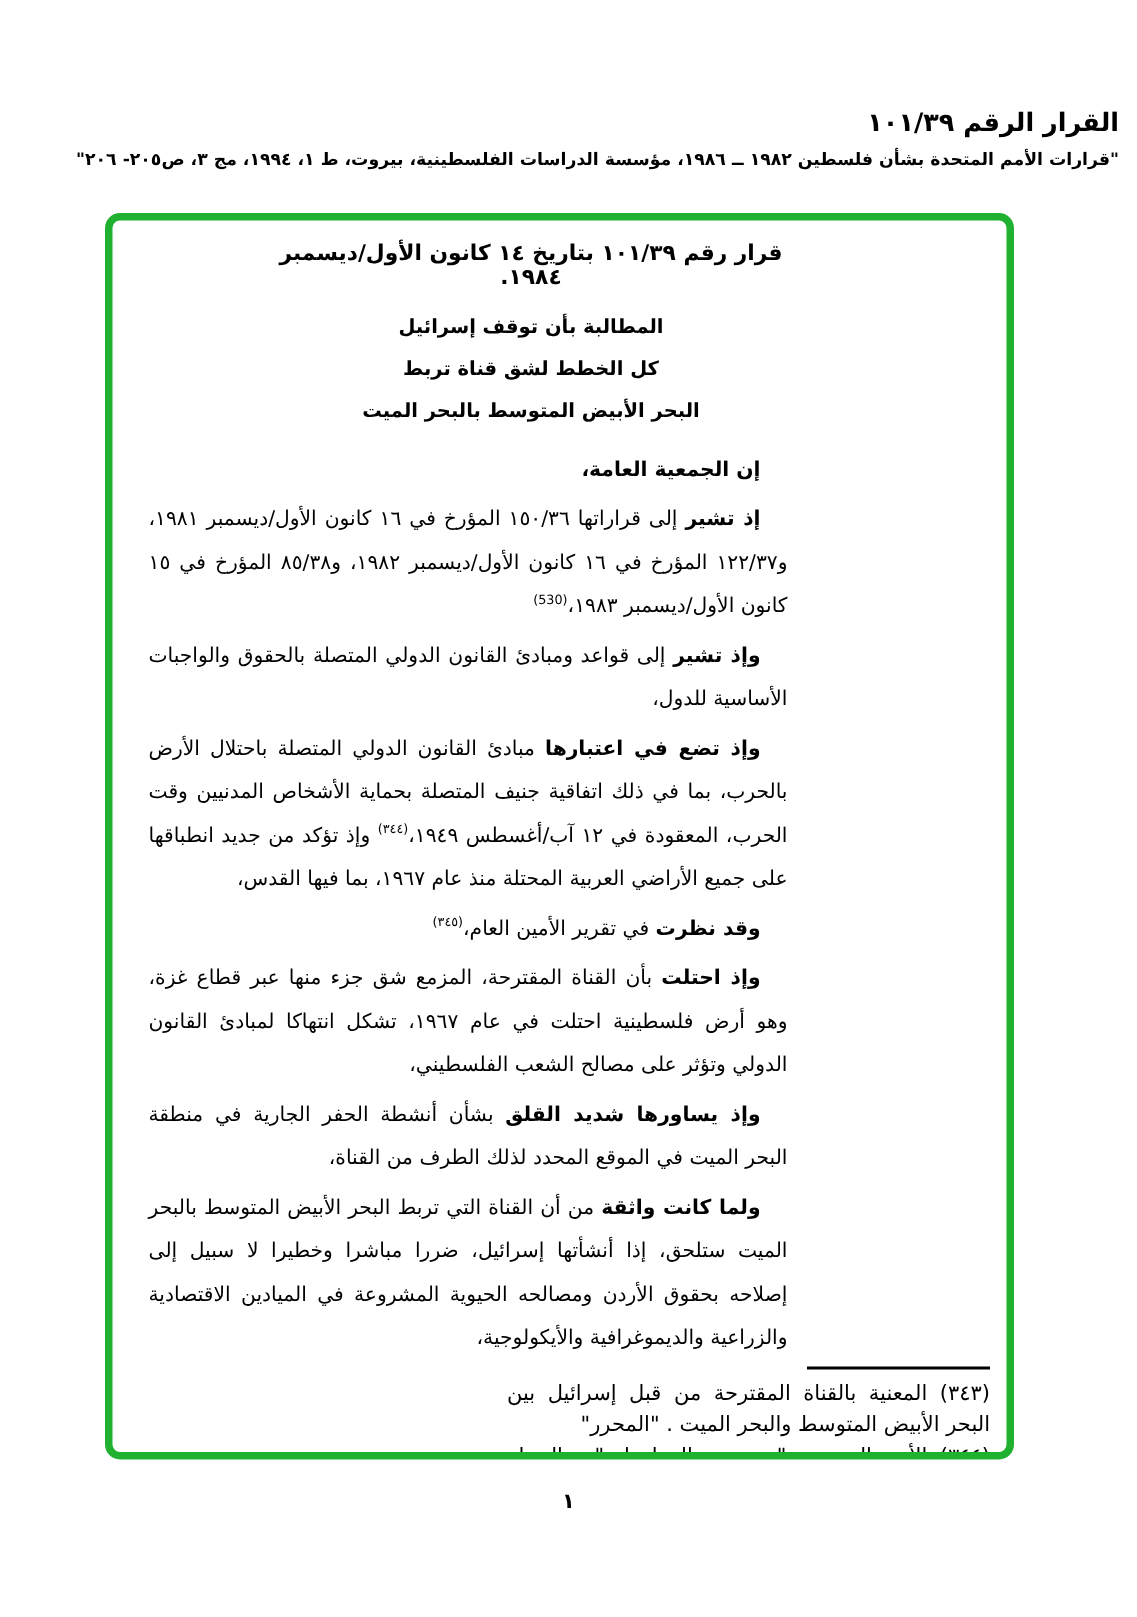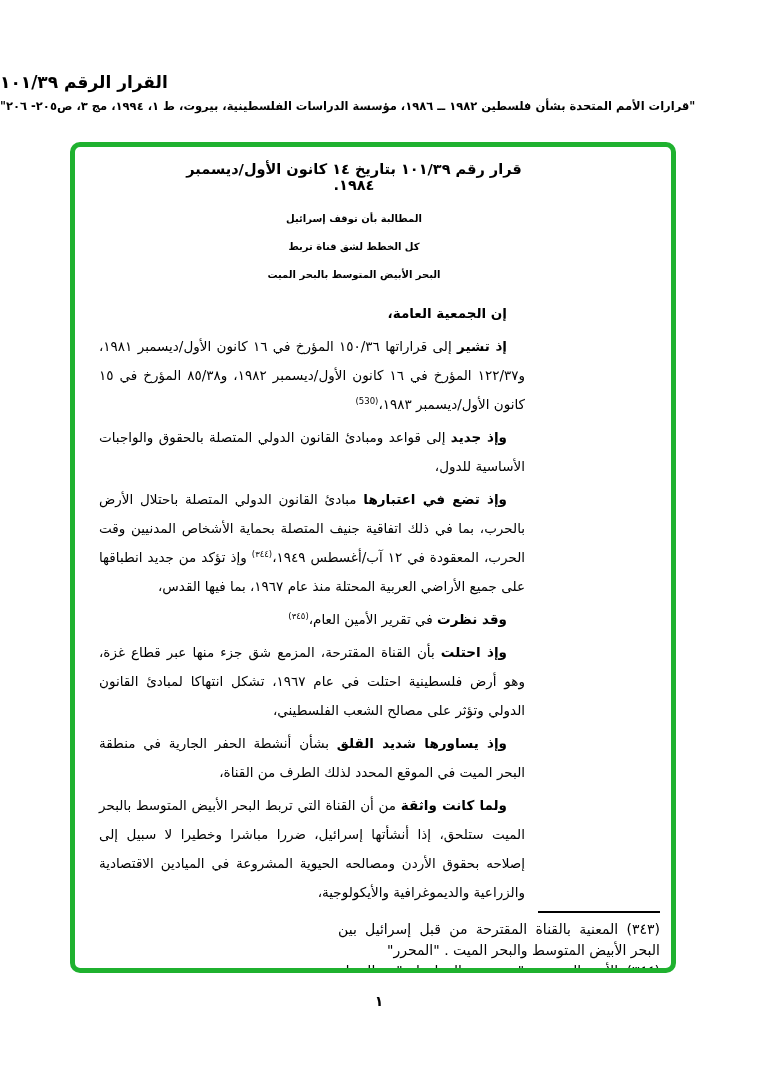--- a/index.html
+++ b/index.html
@@ -7,21 +7,21 @@
   body {
     width: 758px; height: 1078px;
     background: #ffffff;
     color: #000;
     font-family: "DejaVu Sans", sans-serif;
     position: relative;
     overflow: hidden;
     direction: rtl;
   }
 
-  .page-header { position: absolute; top: 0; left: 0; right: 12px; text-align: left; }
+  .page-header { position: absolute; top: 0; left: 0; right: 12px; text-align: right; }
   .doc-title   { margin-top: 72px; font-size: 17px; font-weight: bold; letter-spacing: 0.2px; }
   .doc-source  { margin-top: 7px;  font-size: 11.5px; font-weight: bold; white-space: nowrap; }
 
   .res-box {
     position: absolute; left: 70px; top: 142px;
     width: 606px; height: 831px;
     border: 5px solid #404040;
     border-radius: 10px;
     background: #fff;
     display: flex; flex-direction: column;
@@ -29,21 +29,21 @@
     overflow: hidden;
   }
 
   .text-column {
     width: 430px;
     margin: 0 142px 0 24px; 
   }
 
   .res-heading { text-align: center; font-weight: bold; padding-left: 80px; }
   .res-heading .h-line1 { font-size: 14.5px; margin-bottom: 12px; }
-  .res-heading .h-line  { font-size: 10px; line-height: 28px; }
+  .res-heading .h-line  { font-size: 13px; line-height: 28px; }
 
   .res-body { margin-top: 10px; }
   .res-body p.para {
     margin: 0 4px 4px 0;
     font-size: 13.5px;
     line-height: 29px;
     text-align: justify;
     text-indent: 18px;
   }
   .res-body .lead { font-weight: bold; }
@@ -84,21 +84,21 @@
   <div class="text-column">
     <div class="res-heading">
       <div class="h-line1">قرار رقم ١٠١/٣٩ بتاريخ ١٤ كانون الأول/ديسمبر ١٩٨٤.</div>
       <div class="h-line">المطالبة بأن توقف إسرائيل</div>
       <div class="h-line">كل الخطط لشق قناة تربط</div>
       <div class="h-line">البحر الأبيض المتوسط بالبحر الميت</div>
     </div>
     <div class="res-body">
         <p class="para"><span class="lead">إن الجمعية العامة،</span></p>
         <p class="para"><span class="lead">إذ تشير</span><span> إلى قراراتها ١٥٠/٣٦ المؤرخ في ١٦ كانون الأول/ديسمبر ١٩٨١، و١٢٢/٣٧ المؤرخ في ١٦ كانون الأول/ديسمبر ١٩٨٢، و٨٥/٣٨ المؤرخ في ١٥ كانون الأول/ديسمبر ١٩٨٣،</span><sup class="fn-ref">(530)</sup></p>
-        <p class="para"><span class="lead">وإذ جديد</span><span> إلى قواعد ومبادئ القانون الدولي المتصلة بالحقوق والواجبات الأساسية للدول،</span></p>
+        <p class="para"><span class="lead">وإذ تشير</span><span> إلى قواعد ومبادئ القانون الدولي المتصلة بالحقوق والواجبات الأساسية للدول،</span></p>
         <p class="para"><span class="lead">وإذ تضع في اعتبارها</span><span> مبادئ القانون الدولي المتصلة باحتلال الأرض بالحرب، بما في ذلك اتفاقية جنيف المتصلة بحماية الأشخاص المدنيين وقت الحرب، المعقودة في ١٢ آب/أغسطس ١٩٤٩،</span><sup class="fn-ref">(٣٤٤)</sup><span> وإذ تؤكد من جديد انطباقها على جميع الأراضي العربية المحتلة منذ عام ١٩٦٧، بما فيها القدس،</span></p>
         <p class="para"><span class="lead">وقد نظرت</span><span> في تقرير الأمين العام،</span><sup class="fn-ref">(٣٤٥)</sup></p>
         <p class="para"><span class="lead">وإذ احتلت</span><span> بأن القناة المقترحة، المزمع شق جزء منها عبر قطاع غزة، وهو أرض فلسطينية احتلت في عام ١٩٦٧، تشكل انتهاكا لمبادئ القانون الدولي وتؤثر على مصالح الشعب الفلسطيني،</span></p>
         <p class="para"><span class="lead">وإذ يساورها شديد القلق</span><span> بشأن أنشطة الحفر الجارية في منطقة البحر الميت في الموقع المحدد لذلك الطرف من القناة،</span></p>
         <p class="para"><span class="lead">ولما كانت واثقة</span><span> من أن القناة التي تربط البحر الأبيض المتوسط بالبحر الميت ستلحق، إذا أنشأتها إسرائيل، ضررا مباشرا وخطيرا لا سبيل إلى إصلاحه بحقوق الأردن ومصالحه الحيوية المشروعة في الميادين الاقتصادية والزراعية والديموغرافية والأيكولوجية،</span></p>
       </div>
   </div>
 
   <div class="footnotes">
     <hr class="fn-sep">

